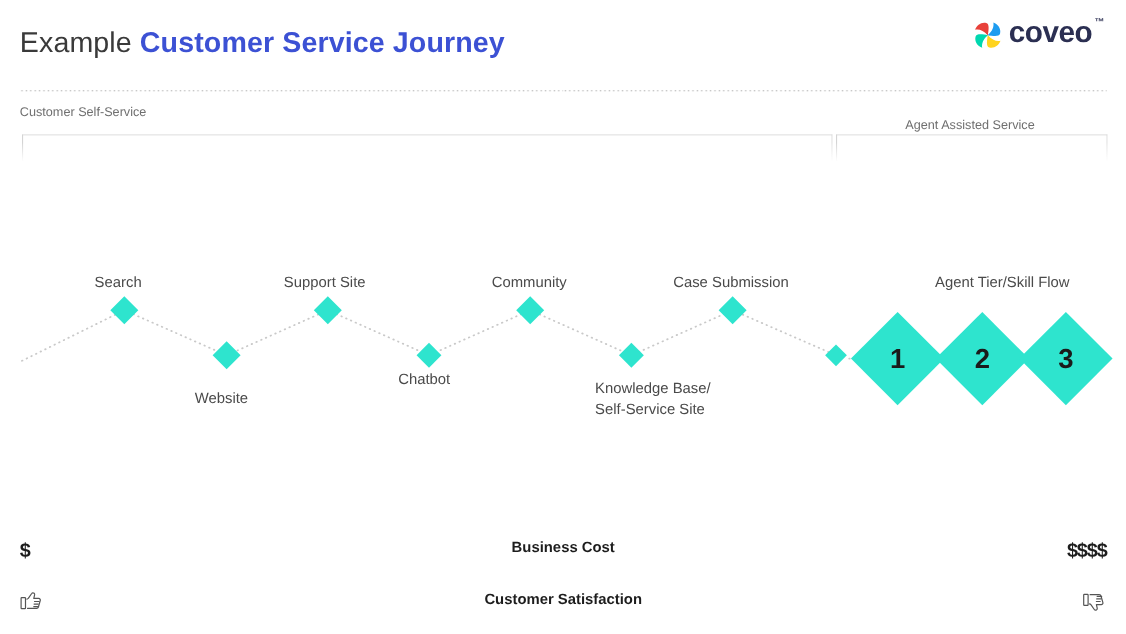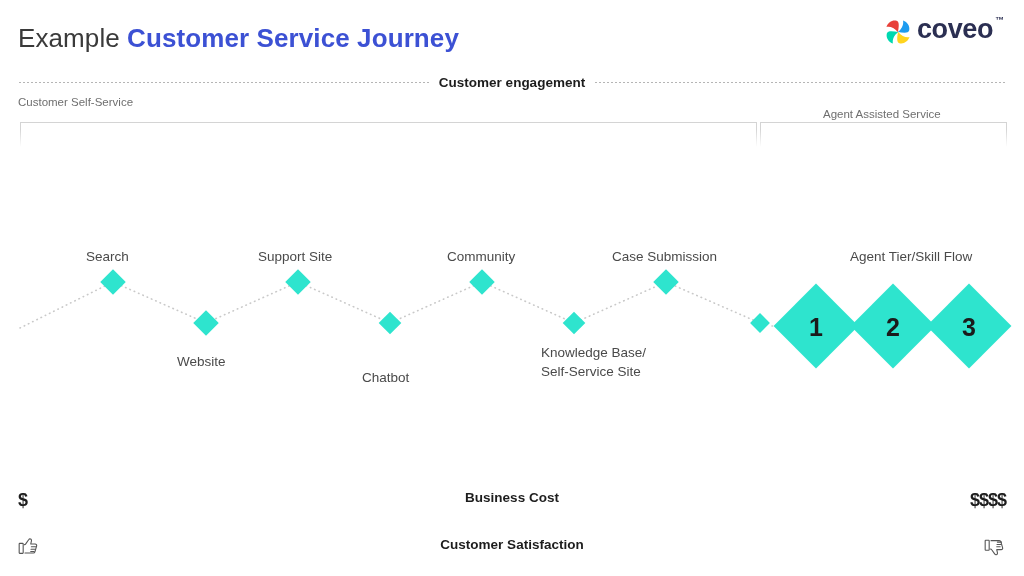--- a/index.html
+++ b/index.html
@@ -129,21 +129,20 @@
       </svg>
     </span>
     <span class="logo-word">
       <span class="logo-text">coveo</span>
       <span class="logo-tm">™</span>
     </span>
   </div>
 
   <div class="engagement-row">
     <span class="eng-dash"></span>
-    <span class="eng-label">Customer engagement</span>
     <span class="eng-dash"></span>
   </div>
 
   <div class="sublabels">
     <span class="sublabel left">Customer Self-Service</span>
     <span class="sublabel right">Agent Assisted Service</span>
   </div>
 
   <div class="lane self"></div>
   <div class="lane agent"></div>
@@ -171,21 +170,21 @@
       <g fill="#2EE4CE">
         <rect x="786" y="96" width="60" height="60" transform="rotate(45 816 126)"></rect>
         <rect x="863" y="96" width="60" height="60" transform="rotate(45 893 126)"></rect>
         <rect x="939" y="96" width="60" height="60" transform="rotate(45 969 126)"></rect>
       </g>
     </svg>
 
     <span class="node-label" style="left:86px;top:48px;">Search</span>
     <span class="node-label" style="left:177px;top:153px;">Website</span>
     <span class="node-label" style="left:258px;top:48px;">Support Site</span>
-    <span class="node-label" style="left:362px;top:169px;">Chatbot</span>
+    <span class="node-label" style="left:362px;top:136px;">Chatbot</span>
     <span class="node-label" style="left:447px;top:48px;">Community</span>
     <span class="node-label two-line" style="left:541px;top:143px;width:150px;">
       <span>Knowledge Base/</span><br>
       <span>Self-Service Site</span>
     </span>
     <span class="node-label" style="left:612px;top:48px;">Case Submission</span>
     <span class="node-label" style="left:850px;top:48px;">Agent Tier/Skill Flow</span>
 
     <span class="big-num" style="left:816px;top:127px;">1</span>
     <span class="big-num" style="left:893px;top:127px;">2</span>

